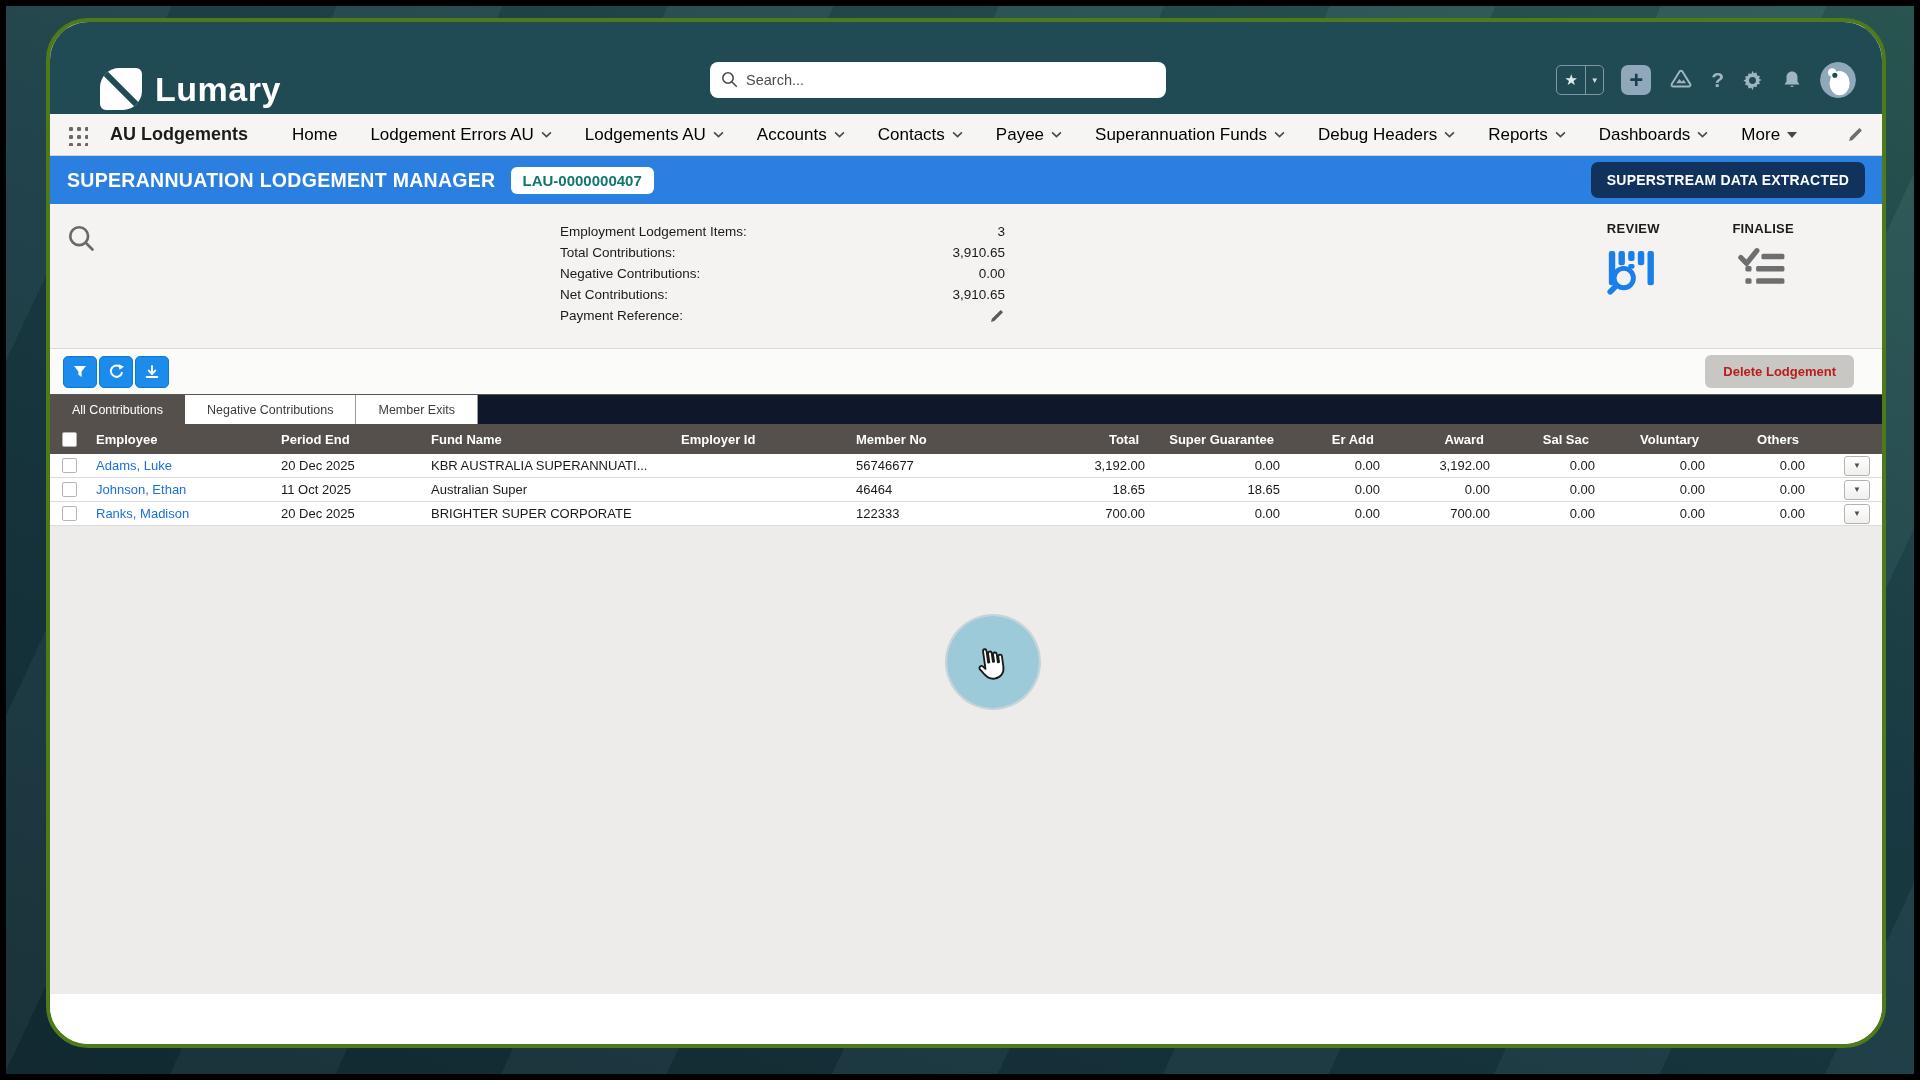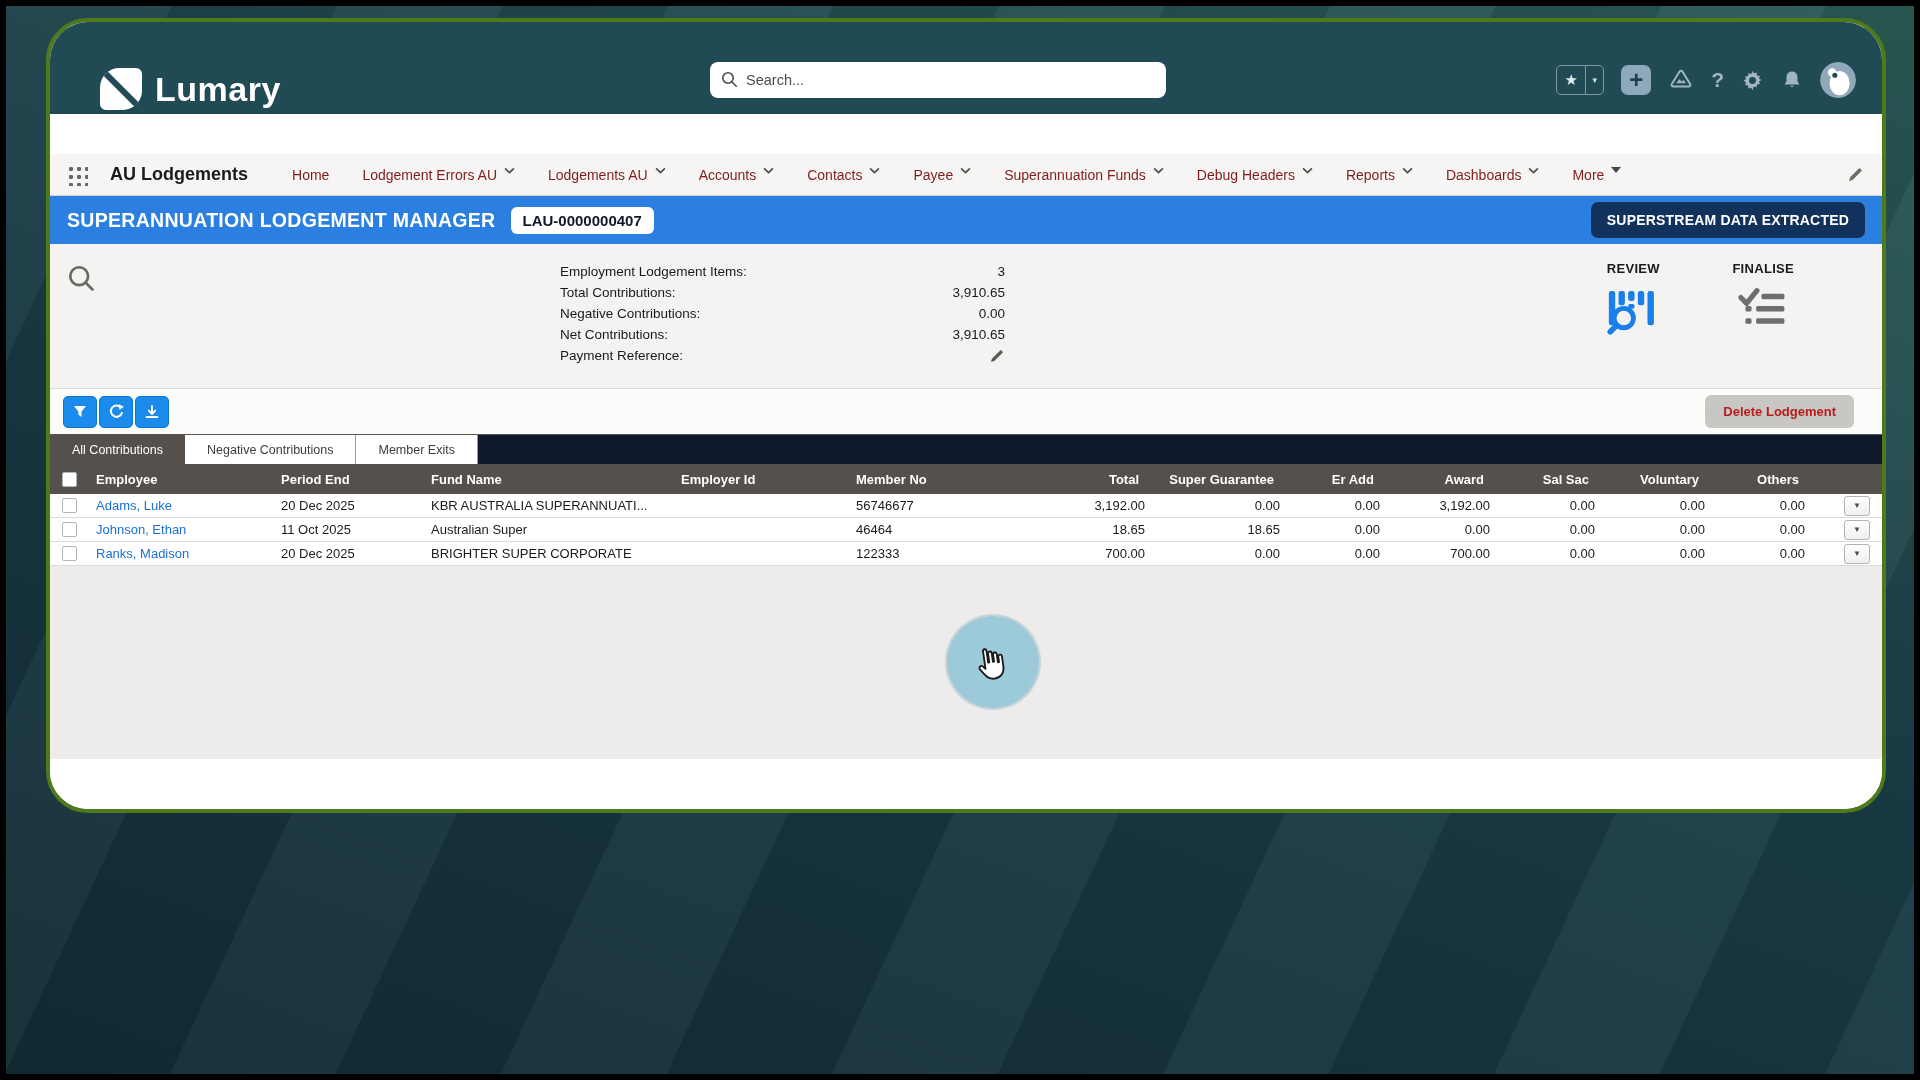--- a/index.html
+++ b/index.html
@@ -3,21 +3,21 @@
 <meta charset="utf-8">
 <style>
   * { margin:0; padding:0; box-sizing:border-box; }
   html,body { width:1920px; height:1080px; overflow:hidden; background:#000;
               font-family:"Liberation Sans", sans-serif; }
   .desktop { position:absolute; inset:6px;
     background:
       repeating-linear-gradient(115deg, rgba(255,255,255,.035) 0 150px, rgba(0,0,0,.06) 150px 300px),
       linear-gradient(200deg, #2a5a55 0%, #1a3d46 45%, #122b33 100%);
   }
-  .window { position:absolute; left:40px; top:12px; width:1840px; height:795px;
+  .window { position:absolute; left:40px; top:12px; width:1840px; height:1030px;
     background:#fff; border:4px solid #4e7a1c; border-radius:42px; overflow:hidden;
     display:flex; flex-direction:column; }
 
   
   .topbar { height:92px; background:#204a54; position:relative; flex:0 0 auto; }
   .brand { position:absolute; left:50px; top:46px; display:flex; align-items:center; gap:13px; }
   .leaf { width:42px; height:42px; background:#fff; border-radius:46% 14% 46% 14%; position:relative; overflow:hidden; }
   .leaf::after { content:""; position:absolute; left:-6px; right:-6px; top:18px; height:6px;
     background:#204a54; transform:rotate(45deg); }
   .brand-name { color:#fff; font-size:34px; font-weight:bold; letter-spacing:.5px; }
@@ -31,36 +31,36 @@
   .starbox .cell { display:flex; align-items:center; justify-content:center; }
   .starbox .cell.star { width:28px; color:#dfe9ee; font-size:15px; }
   .starbox .cell.drop { width:18px; border-left:1px solid #7e98a6; color:#cfdde5; font-size:8px; }
   .plus-tile { width:30px; height:30px; border-radius:7px; background:#8fa9bb; color:#1c3f4d;
     font-size:24px; font-weight:bold; display:flex; align-items:center; justify-content:center; line-height:1; }
   .help-q { color:#9fb6c2; font-size:21px; font-weight:bold; }
   .avatar { width:36px; height:36px; border-radius:50%; overflow:hidden; }
 
   
   .navbar { height:42px; background:#f6f5f4; border-bottom:1px solid #d5d3d1; display:flex;
-    align-items:center; padding:0 18px 0 16px; flex:0 0 auto;margin-top:40px; }
+    align-items:center; padding:0 18px 0 16px; flex:0 0 auto; }
   .waffle { width:22px; height:22px; margin-right:22px;
     background-image:radial-gradient(#6b6968 2px, transparent 2.4px);
     background-size:8px 8px; background-position:1px 1px; }
   .app-name { font-size:18px; font-weight:bold; color:#1b1b1b; margin-right:44px; }
   .nav-items { display:flex; align-items:center; gap:33px; flex:1 1 auto; }
-  .nav-item { display:flex; align-items:flex-start; gap:7px; font-size:14px; color:#7f1d1d; cursor:pointer; white-space:nowrap; }
+  .nav-item { display:flex; align-items:center; gap:7px; font-size:17px; color:#000000; cursor:pointer; white-space:nowrap; }
   .chev { width:11px; height:7px; }
   .tri { width:0; height:0; border-left:5px solid transparent; border-right:5px solid transparent;
     border-top:6px solid #474542; }
   .nav-edit { margin-left:auto; }
 
   
   .titlebar { height:48px; background:#2b7fe0; display:flex; align-items:center; padding:0 17px; flex:0 0 auto; }
   .page-title { color:#fff; font-size:19.5px; font-weight:bold; letter-spacing:.3px; }
-  .record-badge { margin-left:15px; background:#fff; color:#0f172a; font-size:15px; font-weight:bold;
+  .record-badge { margin-left:15px; background:#fff; color:#0f766e; font-size:15px; font-weight:bold;
     padding:5px 12px; border-radius:6px; }
   .status-btn { margin-left:auto; background:#12325e; color:#fff; font-size:14px; font-weight:bold;
     padding:10px 16px; border-radius:7px; border:none; letter-spacing:.2px; cursor:pointer; }
 
   
   .summary { height:144px; background:#f4f3f2; position:relative; flex:0 0 auto; font-size:13.5px; color:#1a1a1a; }
   .sum-search { position:absolute; left:15px; top:18px; }
   .sum-left { position:absolute; left:57px; top:17px; }
   .sum-left .frow { display:flex; height:21px; align-items:center; }
   .sum-left .flabel { width:220px; }

